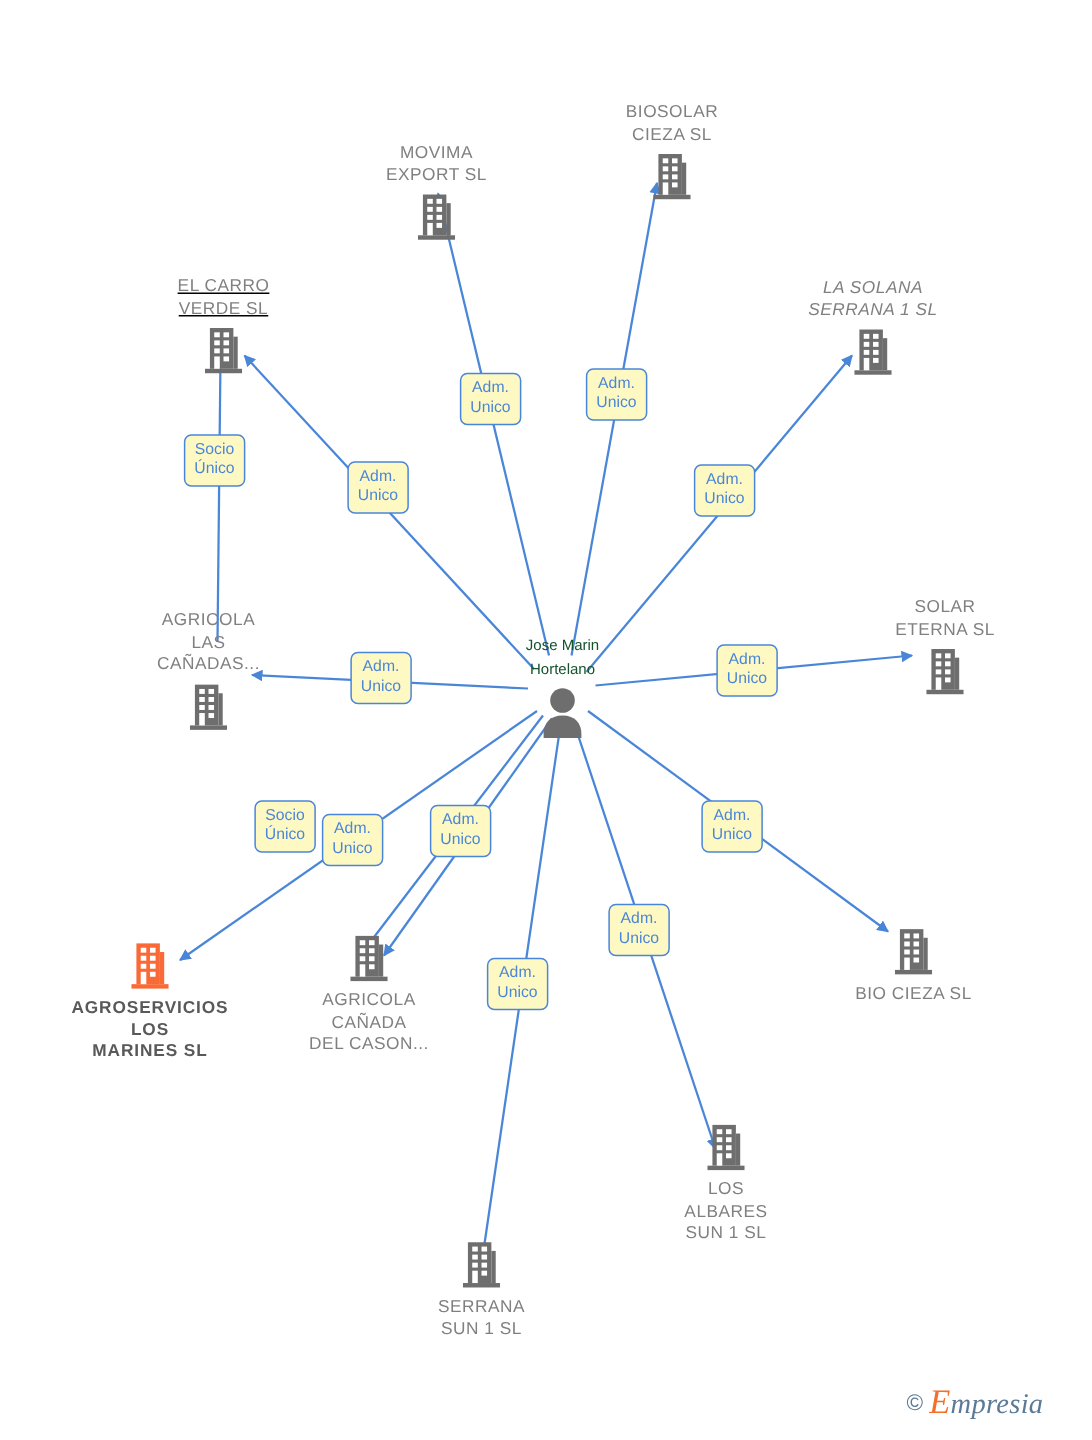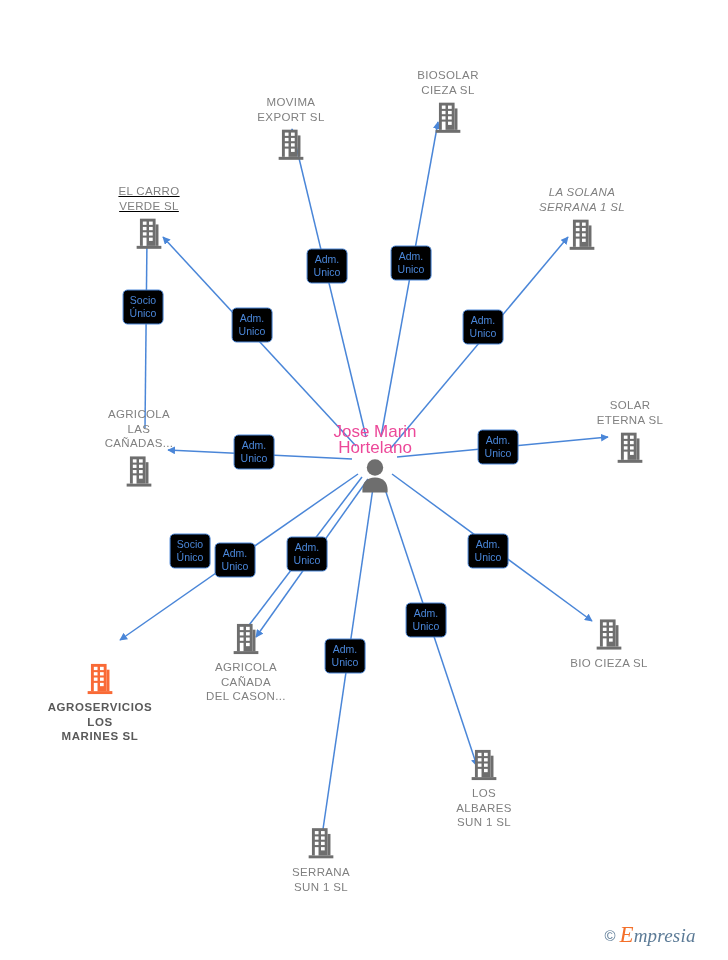--- a/index.html
+++ b/index.html
@@ -59,33 +59,33 @@
   
   .person-node {
     position: absolute;
     transform: translate(-50%, -50%);
     display: flex;
     flex-direction: column;
     align-items: center;
     width: 150px;
   }
   .person-node .lbl {
-    font-size: 17px;
-    color: #ec4899;
+    font-size: 10px;
+    color: #14532d;
     text-align: center;
     line-height: 16px;
     white-space: pre-line;
     margin-bottom: 2px;
   }
 
   
   .elabel {
     position: absolute;
     transform: translate(-50%, -50%);
-    background: #000000;
+    background: #fef9c3;
     border: 1.4px solid #4a86d8;
     border-radius: 5px;
     color: #4a86d8;
     font-size: 10.5px;
     line-height: 13px;
     text-align: center;
     padding: 3px 6px 4px 6px;
     white-space: pre-line;
     font-family: "Liberation Sans", sans-serif;
   }
@@ -239,21 +239,21 @@
             <rect x="9.5" y="5.5" width="4.5" height="4" fill="#fff"></rect>
             <rect x="17" y="5.5" width="4.5" height="4" fill="#fff"></rect>
             <rect x="9.5" y="12" width="4.5" height="4" fill="#fff"></rect>
             <rect x="17" y="12" width="4.5" height="4" fill="#fff"></rect>
             <rect x="9.5" y="18.5" width="4.5" height="4" fill="#fff"></rect>
             <rect x="17" y="18.5" width="4.5" height="4" fill="#fff"></rect>
             <rect x="9.5" y="25" width="4.5" height="10" fill="#fff"></rect>
             <rect x="17" y="25" width="4.5" height="4" fill="#fff"></rect>
           </svg></div>
       </div>
-      <div class="node below highlight" style="left: 100px; top: 703px;">
+      <div class="node below highlight" style="left: 100px; top: 668px;">
         <div class="ico"><svg width="28" height="33" viewBox="0 0 34 40">
             <rect x="6" y="2" width="19" height="33" fill="#f96a36"></rect>
             <rect x="25" y="9" width="3.5" height="26" fill="#f96a36"></rect>
             <rect x="2" y="35" width="30" height="3.6" fill="#f96a36"></rect>
             <rect x="9.5" y="5.5" width="4.5" height="4" fill="#fff"></rect>
             <rect x="17" y="5.5" width="4.5" height="4" fill="#fff"></rect>
             <rect x="9.5" y="12" width="4.5" height="4" fill="#fff"></rect>
             <rect x="17" y="12" width="4.5" height="4" fill="#fff"></rect>
             <rect x="9.5" y="18.5" width="4.5" height="4" fill="#fff"></rect>
             <rect x="17" y="18.5" width="4.5" height="4" fill="#fff"></rect>

